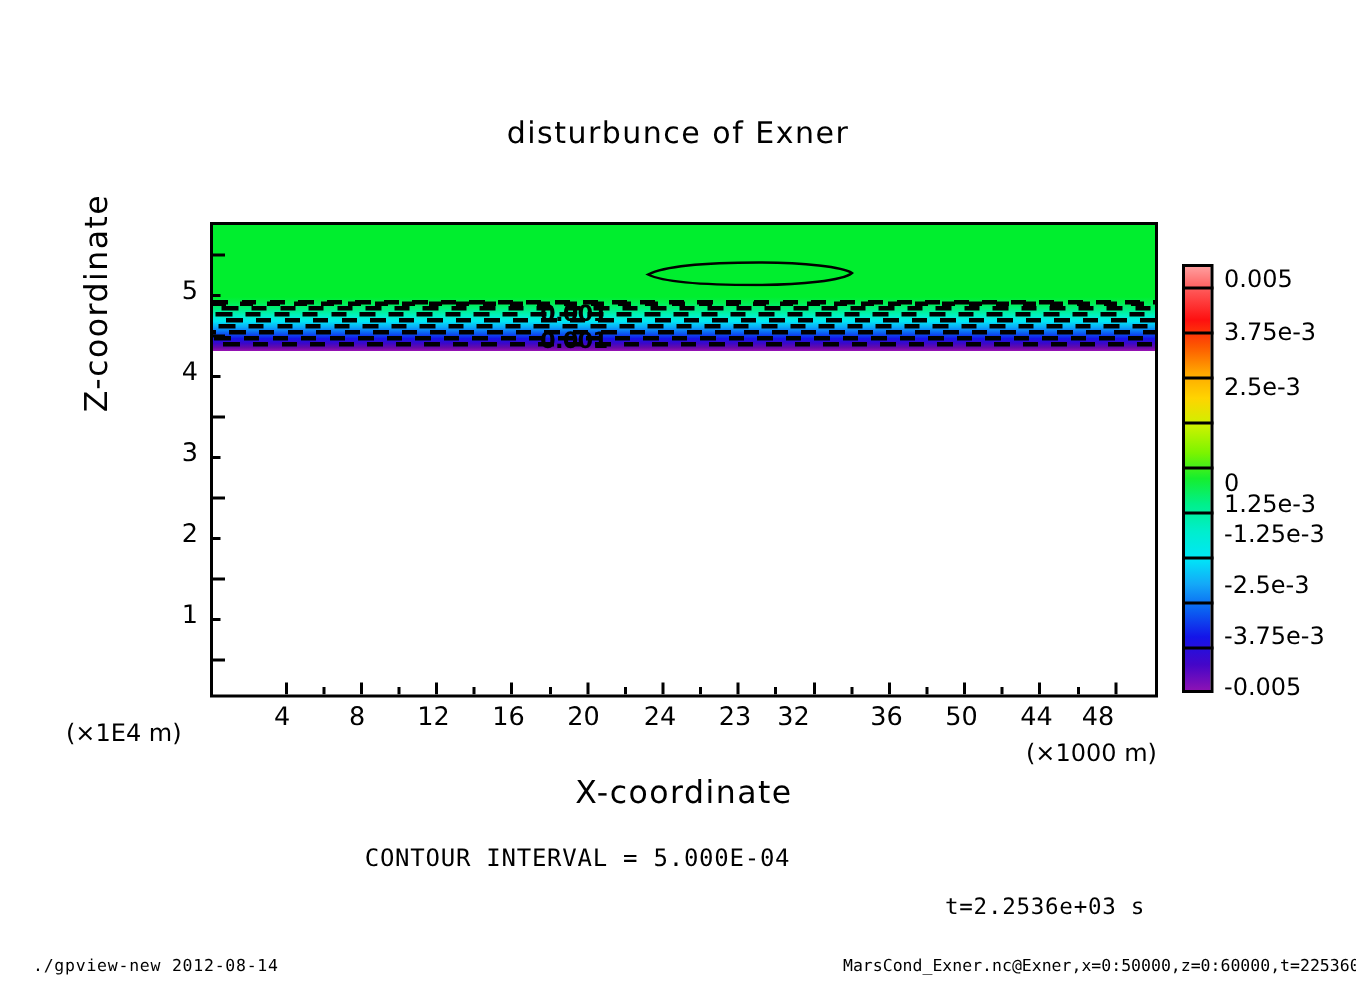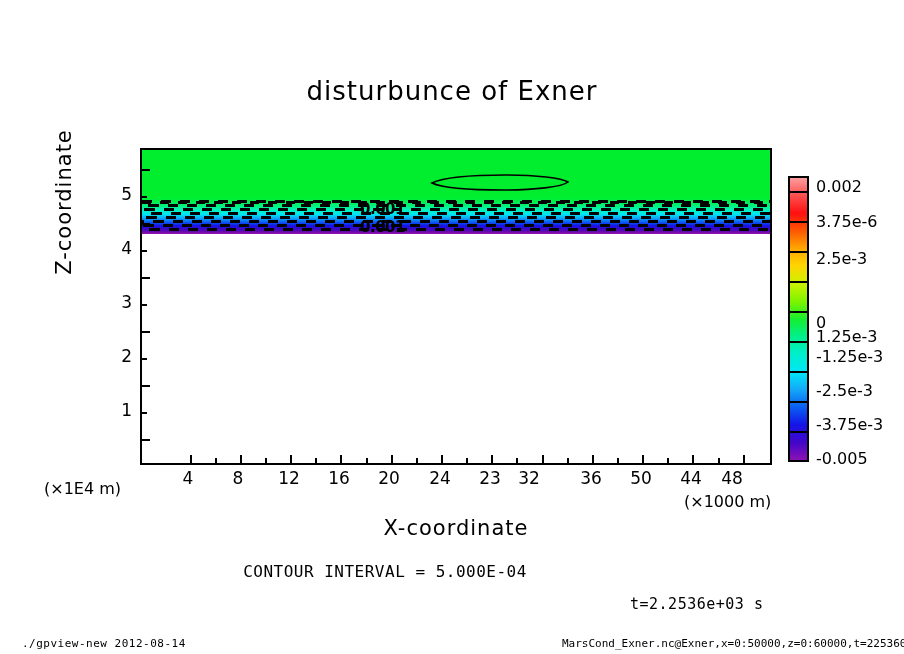--- a/index.html
+++ b/index.html
@@ -6,21 +6,21 @@
   body{
     width:904px;height:654px;
     background:#ffffff;
     font-family:"DejaVu Sans Mono","Liberation Mono",monospace;
     position:relative;
     overflow:hidden;
   }
   .abs{position:absolute;}
   #title{
     left:0;top:76px;width:904px;text-align:center;
-    font-size:26px;color:#000;letter-spacing:1px;
+    font-size:20px;color:#000;letter-spacing:1px;
     font-family:"DejaVu Sans","Liberation Sans",sans-serif;
     font-weight:400;
   }
   
   #plot-frame{
     left:140px;top:148px;width:632px;height:317px;
     border:2px solid #000;box-sizing:border-box;
     background:#ffffff;overflow:hidden;
   }
   #plot-inner{position:absolute;inset:0;}
@@ -241,22 +241,22 @@
 <div class="abs cbtick" style="top:191px;"></div>
 <div class="abs cbtick" style="top:221px;"></div>
 <div class="abs cbtick" style="top:251px;"></div>
 <div class="abs cbtick" style="top:281px;"></div>
 <div class="abs cbtick" style="top:311px;"></div>
 <div class="abs cbtick" style="top:341px;"></div>
 <div class="abs cbtick" style="top:371px;"></div>
 <div class="abs cbtick" style="top:401px;"></div>
 <div class="abs cbtick" style="top:431px;"></div>
 
-<div class="abs cblab" style="top:186px;">0.002</div>
-<div class="abs cblab" style="top:221px;">3.75e-6</div>
+<div class="abs cblab" style="top:186px;">0.005</div>
+<div class="abs cblab" style="top:221px;">3.75e-3</div>
 <div class="abs cblab" style="top:258px;">2.5e-3</div>
 <div class="abs cblab" style="top:288px;margin-top:48px;">1.25e-3</div>
 <div class="abs cblab" style="top:322px;">0</div>
 <div class="abs cblab" style="top:356px;">-1.25e-3</div>
 <div class="abs cblab" style="top:390px;">-2.5e-3</div>
 <div class="abs cblab" style="top:424px;">-3.75e-3</div>
 <div class="abs cblab" style="top:458px;">-0.005</div>
 
 <div class="abs" id="contour-interval">CONTOUR INTERVAL = 5.000E-04</div>
 <div class="abs" id="time-stamp">t=2.2536e+03 s</div>

